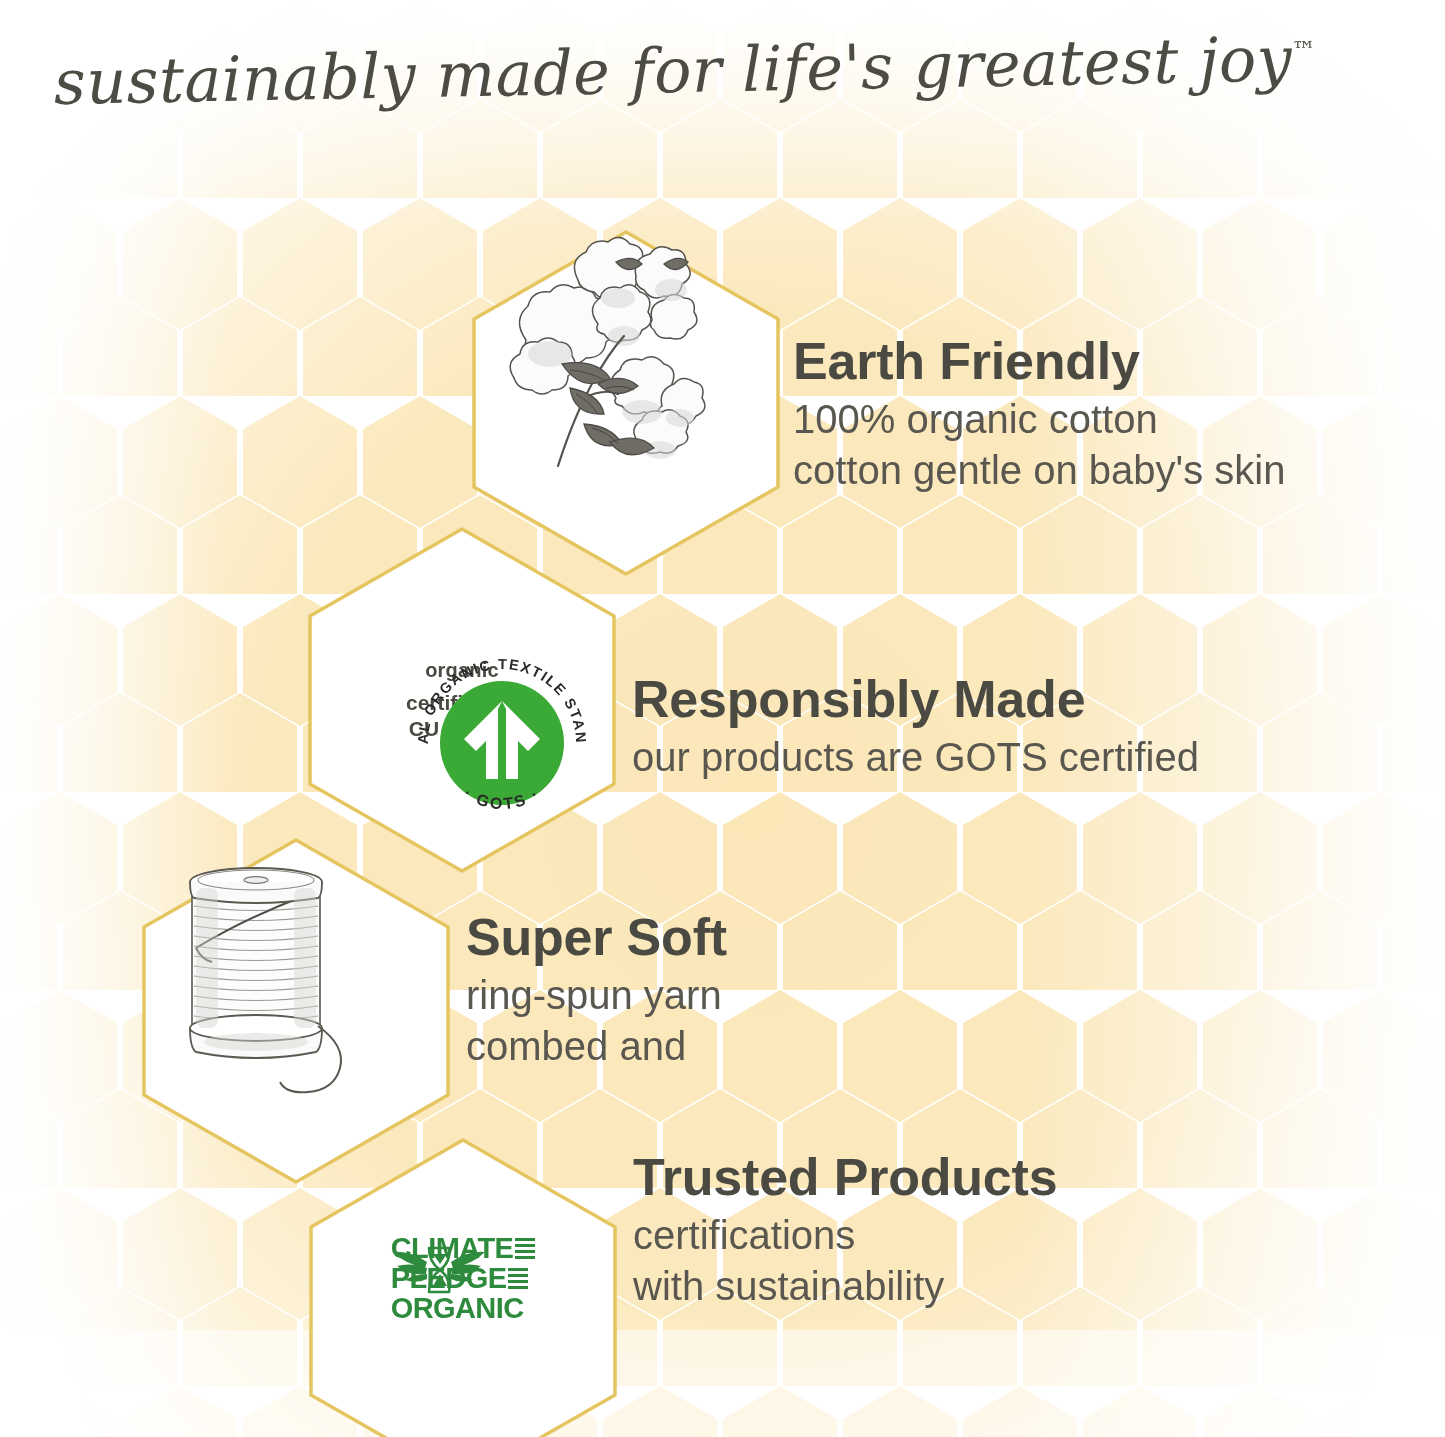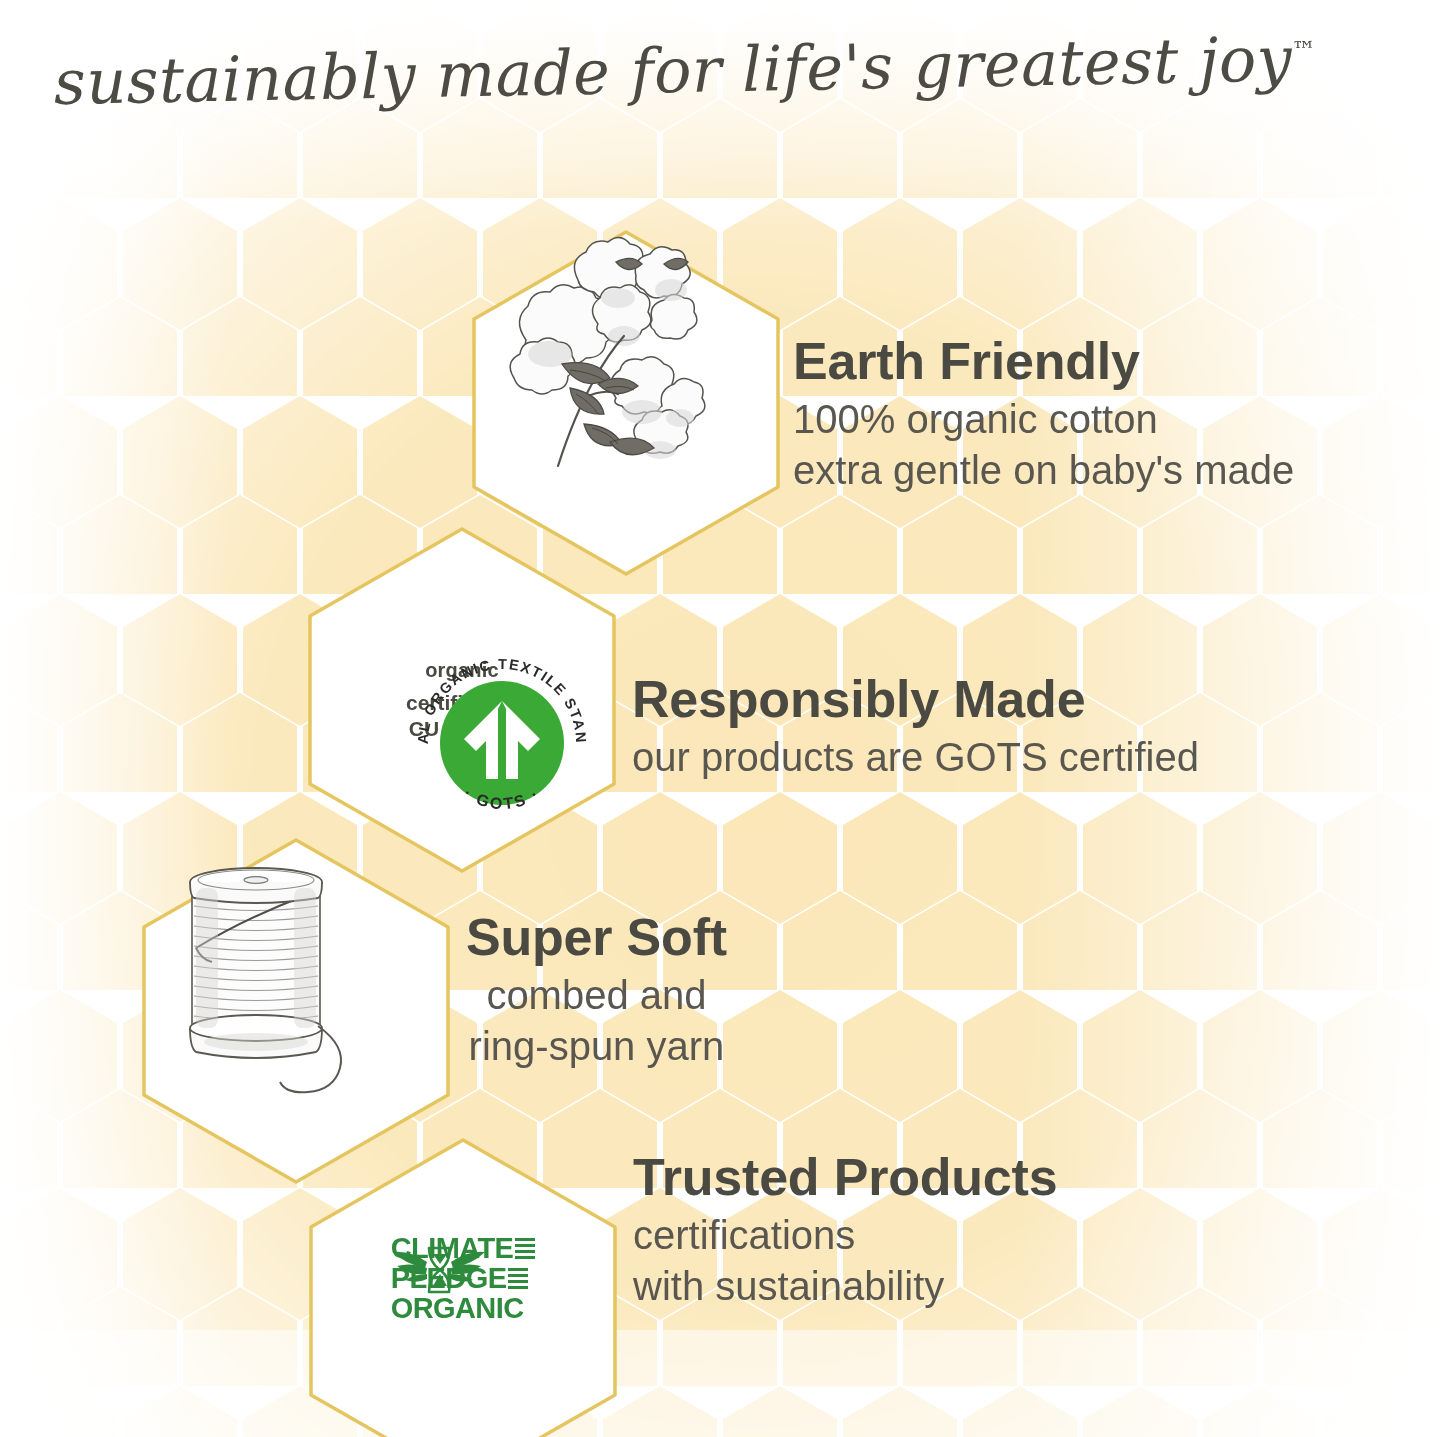--- a/index.html
+++ b/index.html
@@ -216,21 +216,21 @@
           <path d="M140 160 q16-4 28 2"></path>
           <path d="M126 200 q16 4 26 16"></path>
         </g>
       </svg>
     </div>
   </div>
 
   <div class="textblock" style="left:793px;top:332px;">
     <p class="head">Earth Friendly</p>
     <p class="sub">100% organic cotton</p>
-    <p class="sub">extra gentle on baby's made</p>
+    <p class="sub">cotton gentle on baby's skin</p>
   </div>
 
   <div class="hexcard" style="left:302px;top:525px;width:320px;height:350px;">
     <svg width="320" height="350" viewBox="0 0 320 350">
       <polygon points="160,4 312,91 312,259 160,346 8,259 8,91" fill="#ffffff" stroke="#e5c55f" stroke-width="3.5" stroke-linejoin="round"></polygon>
     </svg>
     <div class="hexinner">
       <div class="gots-wrap">
         <svg width="192" height="192" viewBox="0 0 192 192">
           <defs>
@@ -310,24 +310,24 @@
 
         <g fill="#d6d5d0" opacity="0.45">
           <rect x="60" y="52" width="22" height="140" rx="8"></rect>
           <rect x="158" y="52" width="22" height="140" rx="8"></rect>
           <ellipse cx="120" cy="206" rx="52" ry="9"></ellipse>
         </g>
       </svg>
     </div>
   </div>
 
-  <div class="textblock" style="left:466px;top:908px;text-align:center;">
+  <div class="textblock" style="left:466px;top:908px;">
     <p class="head">Super Soft</p>
+    <p class="sub">ring-spun yarn</p>
     <p class="sub">combed and</p>
-    <p class="sub">ring-spun yarn</p>
   </div>
 
   <div class="hexcard" style="left:303px;top:1136px;width:320px;height:350px;">
     <svg width="320" height="350" viewBox="0 0 320 350">
       <polygon points="160,4 312,91 312,259 160,346 8,259 8,91" fill="#ffffff" stroke="#e5c55f" stroke-width="3.5" stroke-linejoin="round"></polygon>
     </svg>
     <div class="hexinner" style="align-items:flex-start;padding-top:100px;">
       <div class="cpf-wrap">
         <div class="cpf-text">
           <div class="cpf-row">

